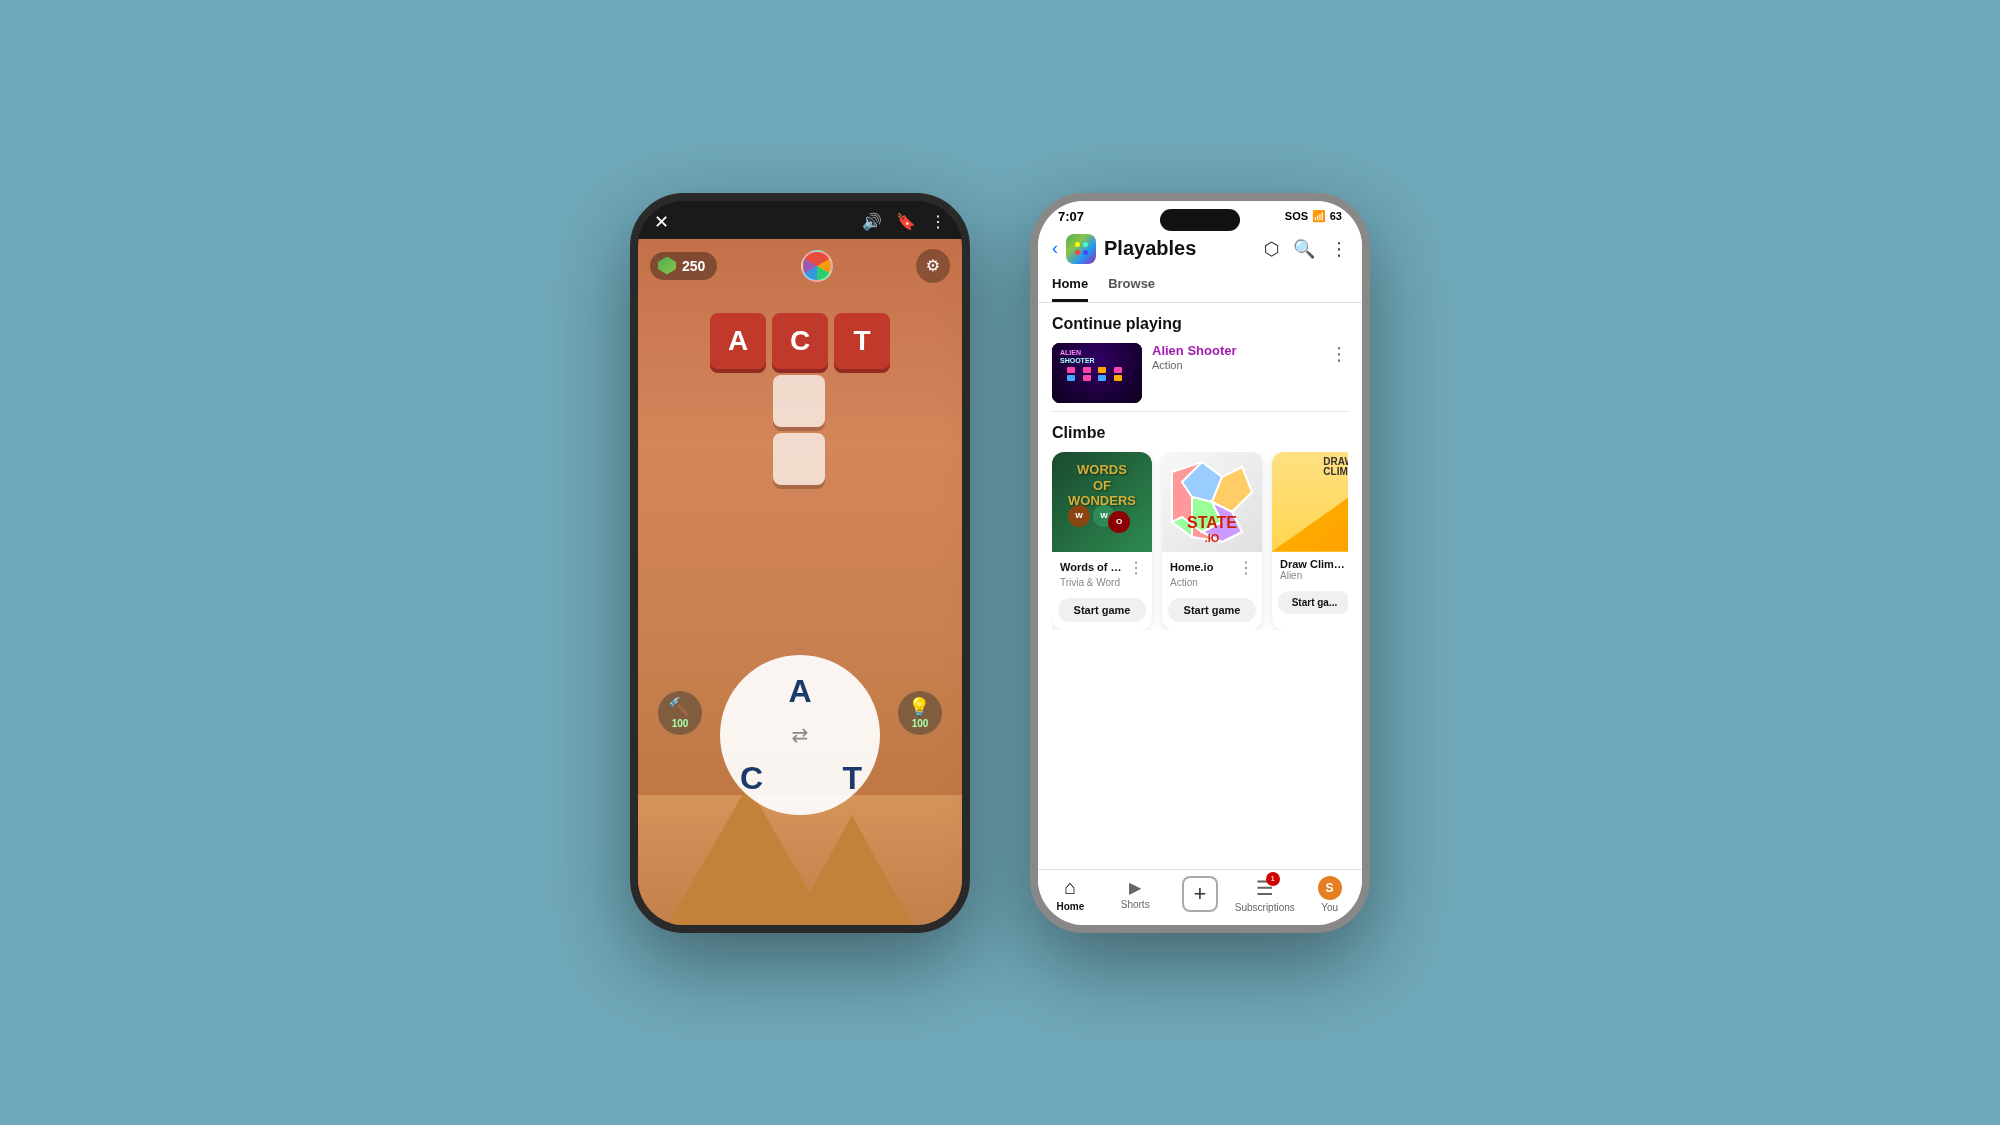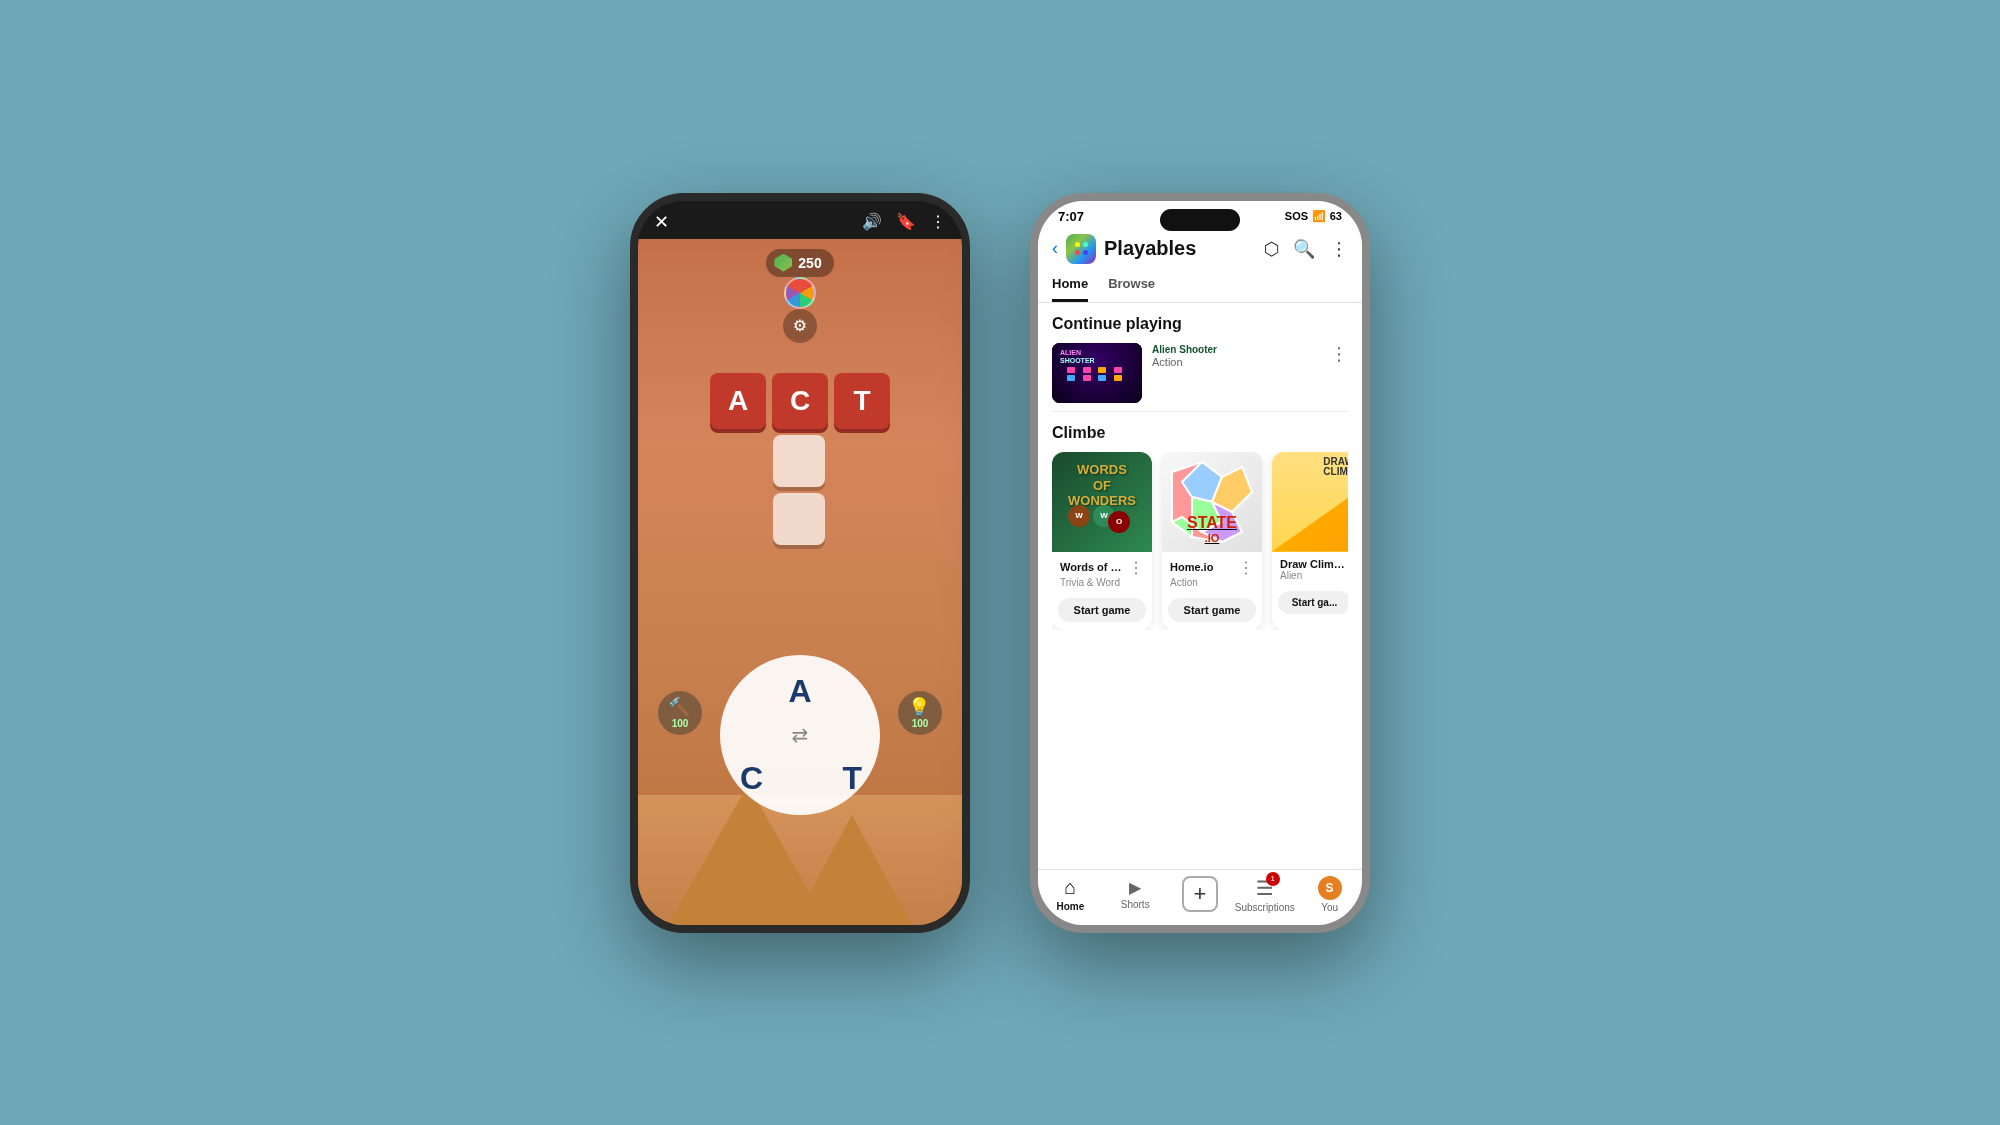--- a/index.html
+++ b/index.html
@@ -62,21 +62,20 @@
       flex-direction: column;
       align-items: center;
     }
     .game-topbar {
       width: 100%;
       display: flex;
       align-items: center;
       justify-content: space-between;
       padding: 10px 12px;
       flex-shrink: 0;
-      flex-direction: column;
     }
     .gem-counter {
       background: rgba(0,0,0,0.35);
       border-radius: 20px;
       padding: 5px 12px 5px 8px;
       display: flex;
       align-items: center;
       gap: 6px;
       color: white;
       font-size: 14px;
@@ -353,23 +352,23 @@
       display: flex;
       align-items: center;
       justify-content: center;
       position: relative;
       overflow: hidden;
     }
     .continue-info {
       flex: 1;
     }
     .continue-game-title {
-      font-size: 10px;
+      font-size: 13px;
       font-weight: 600;
-      color: #14532d;
+      color: #a21caf;
       line-height: 1.3;
     }
     .continue-game-genre {
       font-size: 11px;
       color: #666;
     }
     .continue-more {
       color: #666;
       font-size: 18px;
     }
@@ -742,21 +741,21 @@
 
               <div style="position:absolute;inset:0;background:linear-gradient(135deg,#f8f8f8,#e0e0e0);">
                 <svg viewBox="0 0 100 100" width="100%" height="100%">
                   <polygon points="10,20 40,10 60,25 80,15 90,40 70,60 80,80 60,90 30,85 10,70" fill="#ff9999" stroke="white" stroke-width="2"></polygon>
                   <polygon points="40,10 60,25 50,50 30,45 20,30" fill="#99ccff" stroke="white" stroke-width="2"></polygon>
                   <polygon points="60,25 80,15 90,40 70,60 50,50" fill="#ffcc66" stroke="white" stroke-width="2"></polygon>
                   <polygon points="30,45 50,50 60,70 40,80 20,65 10,70 30,85" fill="#99ff99" stroke="white" stroke-width="2"></polygon>
                   <polygon points="50,50 70,60 80,80 60,90 40,80 60,70" fill="#cc99ff" stroke="white" stroke-width="2"></polygon>
                 </svg>
               </div>
-              <div style="position:absolute;bottom:8px;left:50%;transform:translateX(-50%);text-align:center;text-decoration:underline;">
+              <div style="position:absolute;bottom:8px;left:50%;transform:translateX(-50%);text-align:center;">
                 <div class="state-logo">STATE</div>
                 <div style="font-size:11px;font-weight:900;color:#cc2200;">.IO</div>
               </div>
             </div>
           </div>
           <div class="game-card-info">
             <div class="game-card-more-row">
               <div class="game-card-title">Home.io</div>
               <div class="game-card-more">⋮</div>
             </div>

